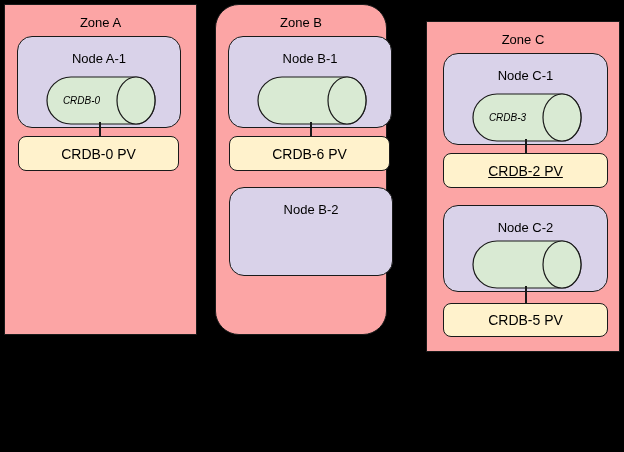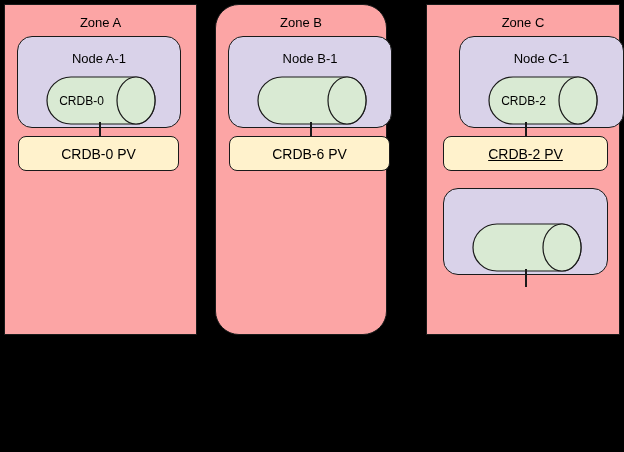--- a/index.html
+++ b/index.html
@@ -6,55 +6,55 @@
   #canvas {
     position:relative; width:624px; height:452px; background:#000;
     overflow:hidden; font-family:"Liberation Sans", sans-serif; color:#000;
   }
   .zone {
     position:absolute; top:4px; height:331px;
     background:#fca5a5; border:1.5px solid #1a1a1a; box-sizing:border-box;
   }
   #zone-a { left:4px;   width:193px; }
   #zone-b { left:215px; width:172px;border-radius:24px; }
-  #zone-c { left:426px; width:194px; }
+  #zone-c { left:426px; width:194px;margin-top:17px; }
   .zone-label {
     position:absolute; top:10px; left:0; right:0;
     text-align:center; font-size:13px;
   }
   .node {
     position:absolute; background:#d9d2e9;
     border:1.2px solid #1a1a1a; border-radius:15px; box-sizing:border-box;
   }
   .node-label {
     position:absolute; top:14px; left:0; right:0;
     text-align:center; font-size:13px;
   }
   .cylinder { position:absolute; width:110px; height:49px; }
   .cylinder svg { position:absolute; left:0; top:0; display:block; }
   .cyl-label {
     position:absolute; left:0; top:0; width:71px; height:100%;
-    display:flex; align-items:center; justify-content:center; font-size:12px;
+    display:flex; align-items:center; justify-content:center; font-size:10px;font-style:italic;
   }
   .pv {
     position:absolute; background:#fff2cc;
     border:1.2px solid #1a1a1a; border-radius:8px; box-sizing:border-box;
     display:flex; align-items:center; justify-content:center; font-size:14px;
   }
   .connector { position:absolute; width:2px; background:#1a1a1a; }
 
   
   .node-1     { left:12px; top:31px;  width:164px; height:92px; }
   .cyl-1      { left:28px; top:39px; }
   .conn-1     { left:94px; top:117px; height:15px; }
   .pv-1       { left:13px; top:131px; width:161px; height:35px;justify-content:center; }
   
   .node-b2    { left:13px; top:182px; width:164px; height:89px; }
   
-  .node-c1    { left:32px; top:31px;  width:165px; height:92px;padding-left:32px; }
+  .node-c1    { left:16px; top:31px;  width:165px; height:92px;padding-left:32px; }
   .conn-c1    { left:98px; top:117px; height:15px; }
   .pv-c1      { left:16px; top:131px; width:165px; height:35px;text-decoration:underline; }
   .node-c2    { left:16px; top:183px; width:165px; height:87px; }
   .cyl-c2     { left:28px; top:34px; }
   .conn-c2    { left:98px; top:264px; height:18px; }
   .pv-c2      { left:16px; top:281px; width:165px; height:34px; }
 </style>
 </head>
 <body>
 
@@ -93,48 +93,55 @@
         </svg>
       </div>
     </div>
 
     <div class="connector conn-1"></div>
 
     <div class="pv pv-1">
       <span>CRDB-6 PV</span>
     </div>
 
+    <div class="node node-b2">
+      <div class="node-label">Node B-2</div>
+    </div>
   </div>
 
   <div class="zone" id="zone-c">
     <div class="zone-label">Zone C</div>
 
     <div class="node node-c1">
       <div class="node-label">Node C-1</div>
       <div class="cylinder cyl-1">
         <svg width="110" height="49" viewBox="0 0 110 49">
           <path d="M 25 1 L 90 1 A 19 23.5 0 0 1 90 48 L 25 48 A 24 23.5 0 0 1 25 1 Z" fill="#d9ead3" stroke="#1a1a1a" stroke-width="1.2"></path>
           <ellipse cx="90" cy="24.5" rx="19" ry="23.5" fill="#d9ead3" stroke="#1a1a1a" stroke-width="1.2"></ellipse>
         </svg>
-        <span class="cyl-label">CRDB-2</span>
+        <span class="cyl-label">CRDB-3</span>
       </div>
     </div>
 
     <div class="connector conn-c1"></div>
 
     <div class="pv pv-c1">
       <span>CRDB-2 PV</span>
     </div>
 
     <div class="node node-c2">
+      <div class="node-label">Node C-2</div>
       <div class="cylinder cyl-c2">
         <svg width="110" height="49" viewBox="0 0 110 49">
           <path d="M 25 1 L 90 1 A 19 23.5 0 0 1 90 48 L 25 48 A 24 23.5 0 0 1 25 1 Z" fill="#d9ead3" stroke="#1a1a1a" stroke-width="1.2"></path>
           <ellipse cx="90" cy="24.5" rx="19" ry="23.5" fill="#d9ead3" stroke="#1a1a1a" stroke-width="1.2"></ellipse>
         </svg>
       </div>
     </div>
 
     <div class="connector conn-c2"></div>
 
+    <div class="pv pv-c2">
+      <span>CRDB-5 PV</span>
+    </div>
   </div>
 
 </div>
 
 </body></html>

